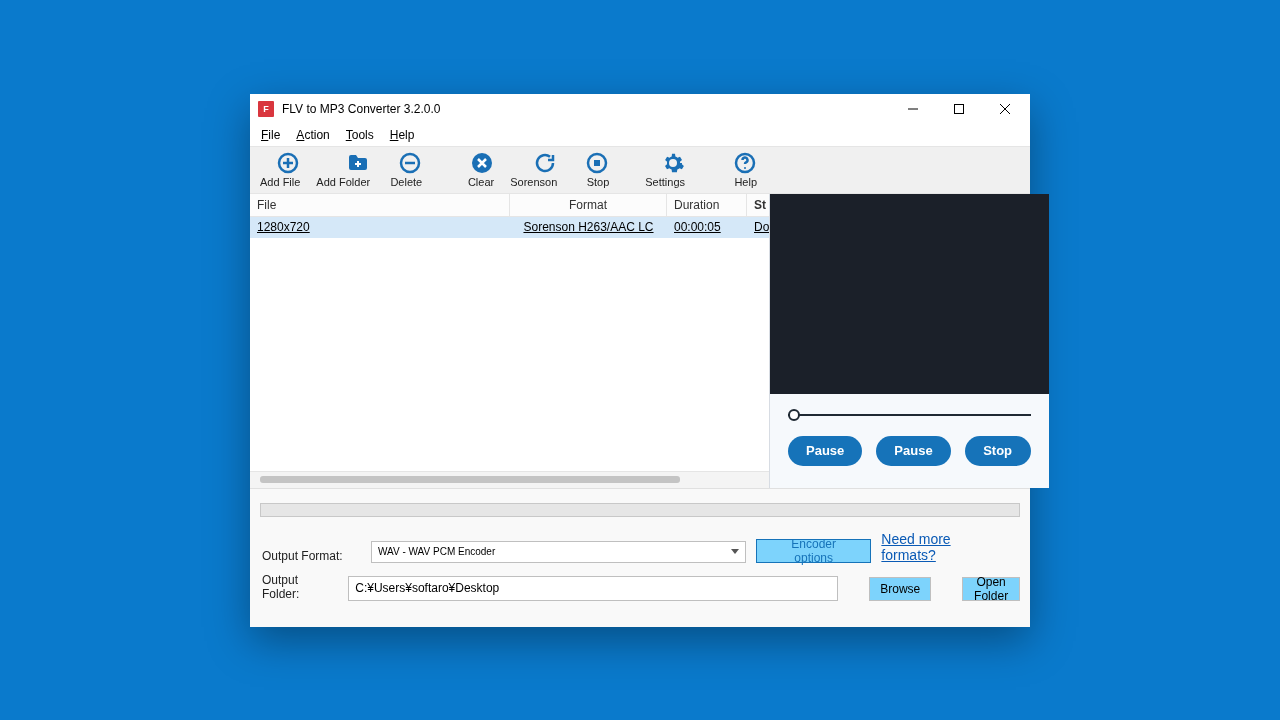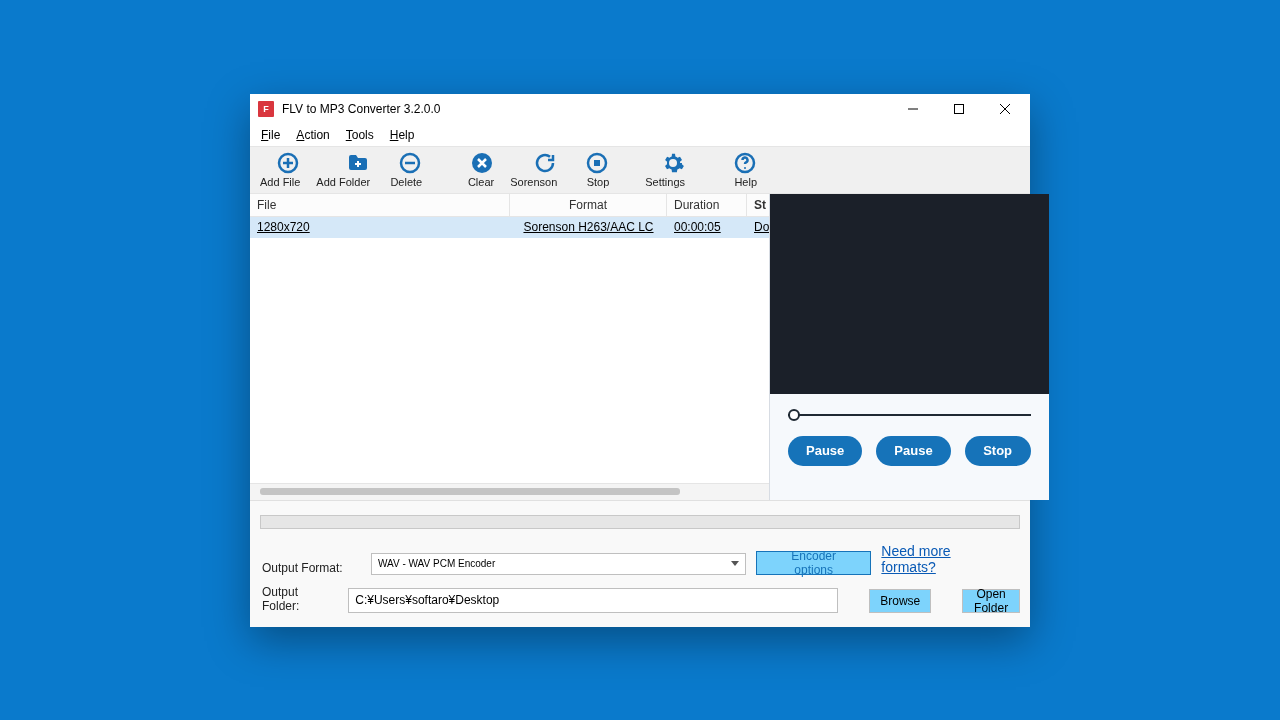--- a/index.html
+++ b/index.html
@@ -267,20 +267,20 @@
     <div class="progressbar"></div>
     <div class="form-row">
       <div class="lbl">Output Format:</div>
       <div class="select">
         <span>WAV - WAV PCM Encoder</span>
         <span class="caret"></span>
       </div>
       <button class="btn primary-outline">Encoder options</button>
       <a class="link">Need more formats?</a>
     </div>
-    <div class="form-row" style="margin-bottom:0;gap:31px;">
+    <div class="form-row" style="margin-bottom:12px;gap:31px;">
       <div class="lbl">Output Folder:</div>
       <input class="textinput" value="C:¥Users¥softaro¥Desktop" style="">
       <button class="btn">Browse</button>
       <button class="btn">Open Folder</button>
     </div>
   </div>
 </div>
 
 </body></html>

